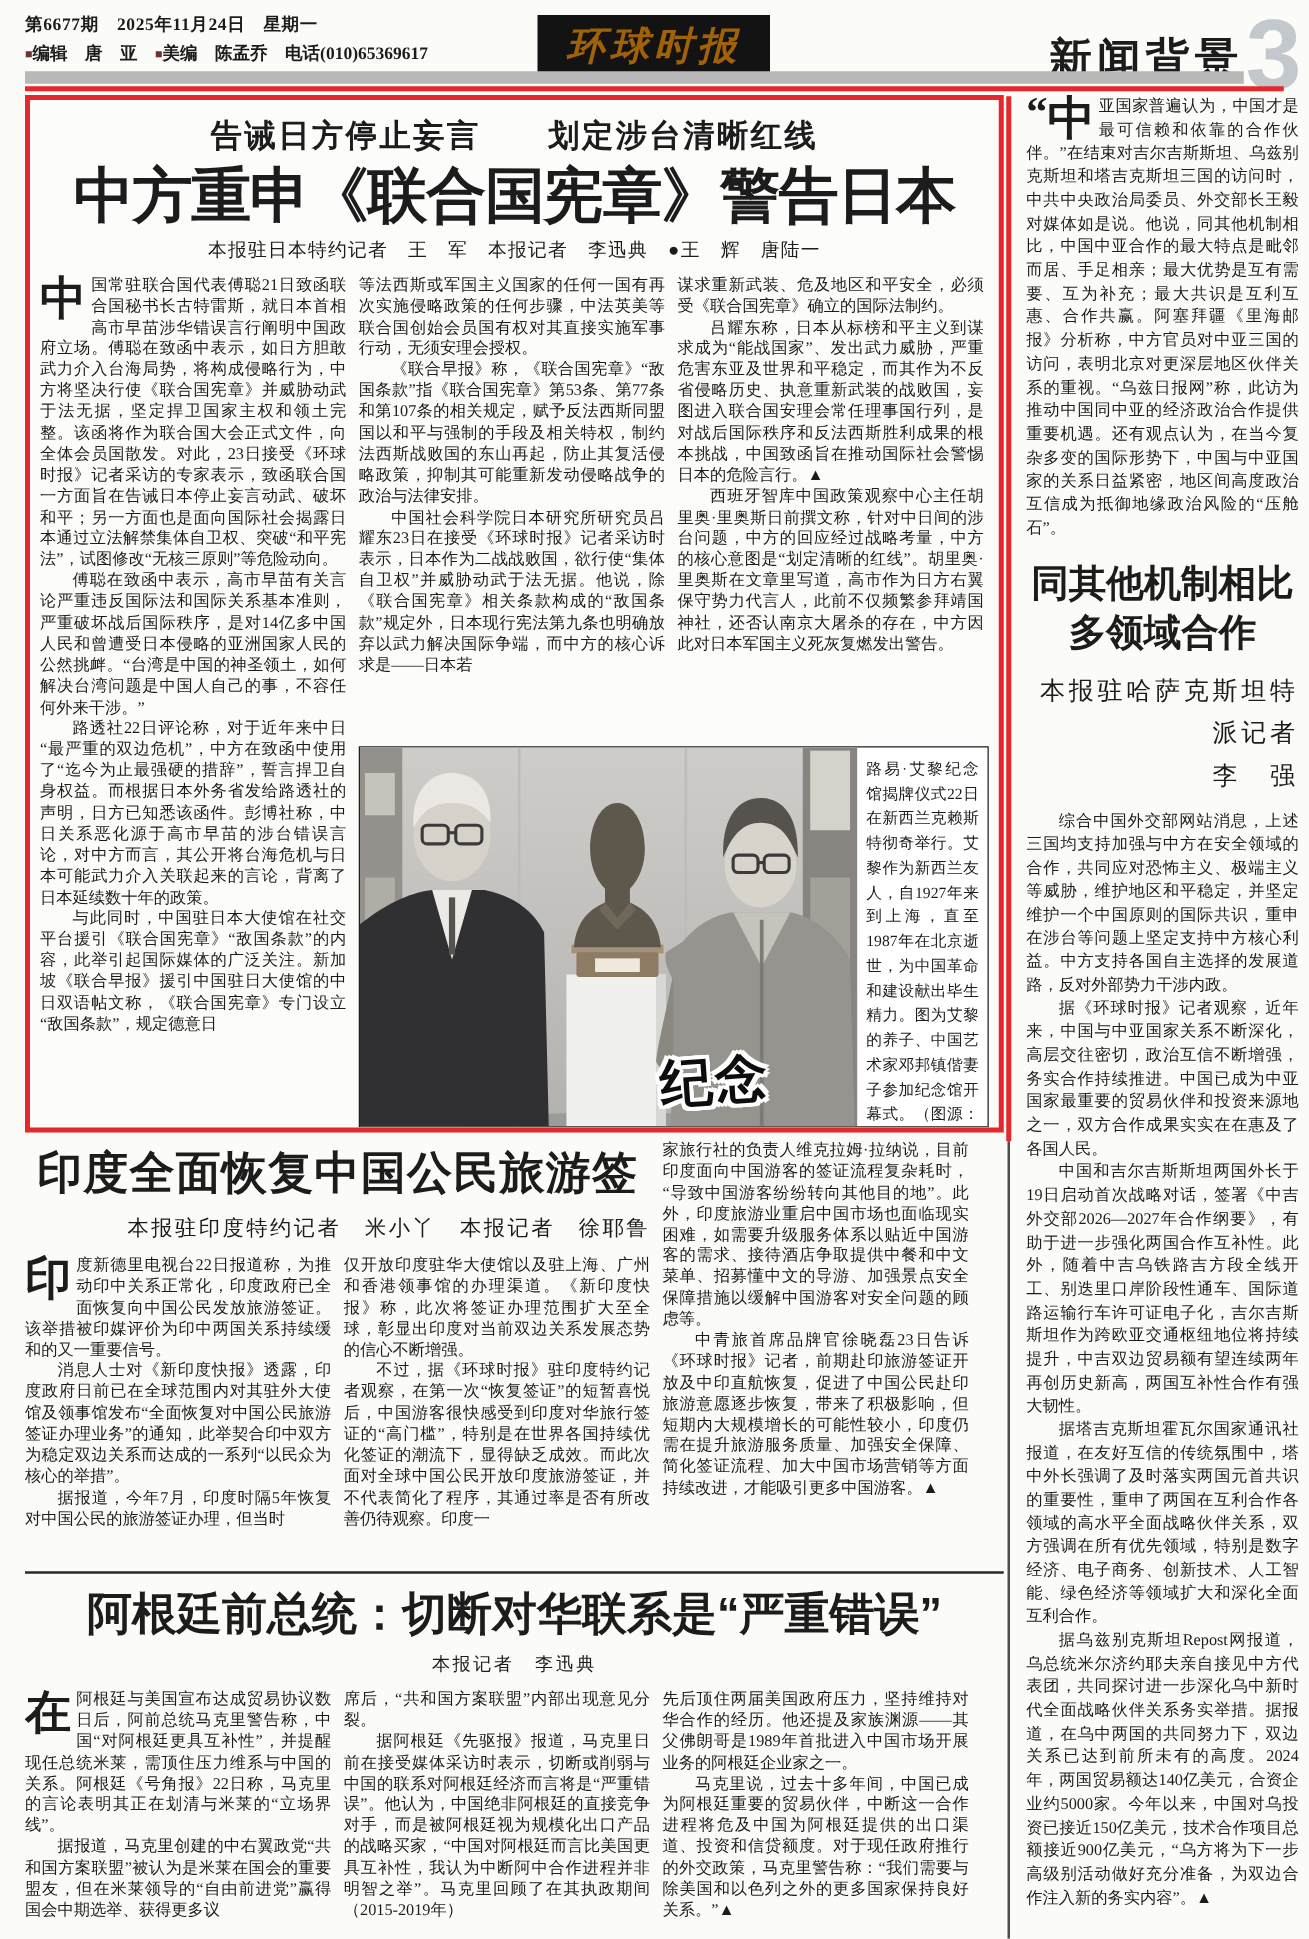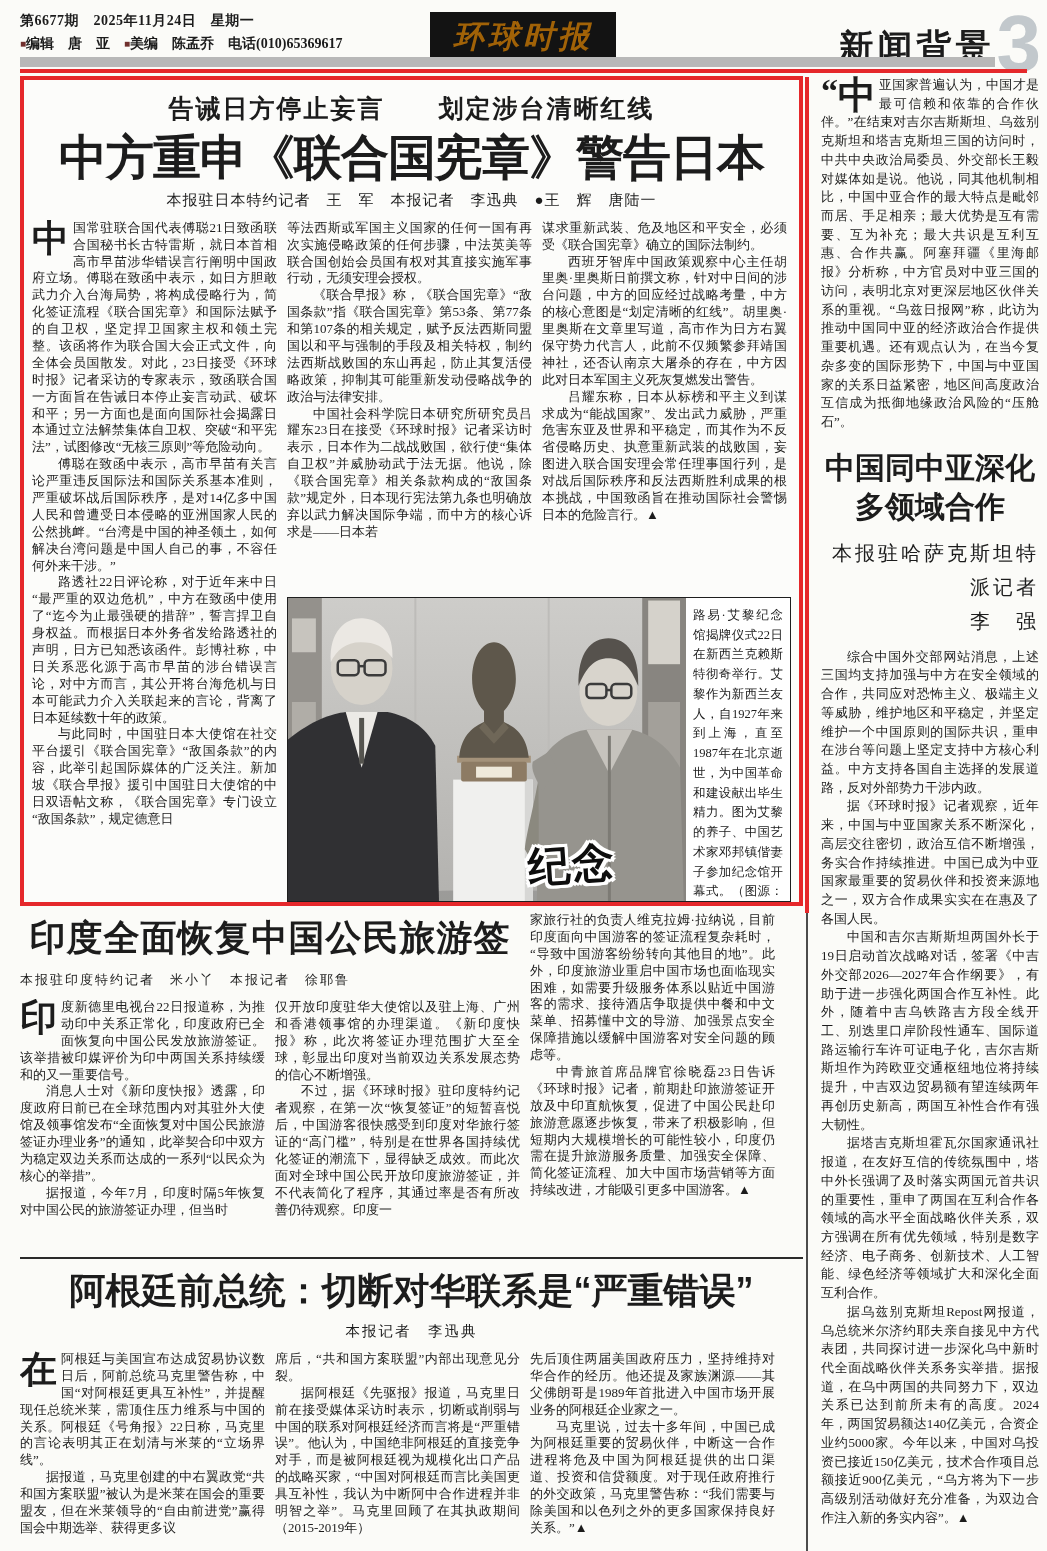--- a/index.html
+++ b/index.html
@@ -61,21 +61,21 @@
     font-size:42px;color:#0d0d0d;transform:rotate(-4deg);letter-spacing:2px;
     text-shadow:-3px -3px 0 #fff,3px -3px 0 #fff,-3px 3px 0 #fff,3px 3px 0 #fff,
       0 -3px 0 #fff,0 3px 0 #fff,-3px 0 0 #fff,3px 0 0 #fff;}
   .photo-caption{width:104px;flex:none;padding:8px 7px;font-size:12.5px;line-height:1.58;text-align:justify;}
 
   
   .visa{display:flex;gap:10px;height:338px;overflow:hidden;margin-top:6px;}
   .visa-left{width:500px;flex:none;}
   .visa-headline{text-align:center;font-family:var(--serif);font-weight:900;font-size:36px;
     letter-spacing:1px;margin:2px 0 8px;white-space:nowrap;}
-  .visa-byline{text-align:left;font-size:13px;letter-spacing:2px;margin-bottom:10px;}
+  .visa-byline{text-align:right;font-size:17px;letter-spacing:2px;margin-bottom:10px;}
   .visa-cols{display:flex;gap:10px;height:246px;overflow:hidden;}
   .visa-cols .vcol{width:245px;flex:none;}
   .visa-col3{width:245px;flex:none;height:338px;overflow:hidden;}
 
   .hrule{border:none;border-top:2px solid #2a2a2a;margin:7px 0 6px;}
 
   
   .arg{height:288px;overflow:hidden;}
   .arg-headline{text-align:center;font-family:var(--sans);font-weight:900;font-size:36px;
     letter-spacing:0;margin:2px 0 6px;white-space:nowrap;}
@@ -117,36 +117,36 @@
     <div class="divider-dark"></div>
 
     <div class="main-col">
 
       <section class="lead-box">
         <div class="lead-kicker">告诫日方停止妄言　　划定涉台清晰红线</div>
         <h1 class="lead-headline">中方重申《联合国宪章》警告日本</h1>
         <div class="lead-byline">本报驻日本特约记者　王　军　本报记者　李迅典　●王　辉　唐陆一</div>
         <div class="lead-cols">
           <div class="lcol bt">
-            <p class="first"><span class="dropcap">中</span><span>国常驻联合国代表傅聪21日致函联合国秘书长古特雷斯，就日本首相高市早苗涉华错误言行阐明中国政府立场。傅聪在致函中表示，如日方胆敢武力介入台海局势，将构成侵略行为，简化签证流程《联合国宪章》和国际法赋予的自卫权，坚定捍卫国家主权和领土完整。该函将作为联合国大会正式文件，向全体会员国散发。对此，23日接受《环球时报》记者采访的专家表示，致函联合国一方面旨在告诫日本停止妄言动武、破坏和平；另一方面也是面向国际社会揭露日本通过立法解禁集体自卫权、突破“和平宪法”，试图修改“无核三原则”等危险动向。</span></p>
+            <p class="first"><span class="dropcap">中</span><span>国常驻联合国代表傅聪21日致函联合国秘书长古特雷斯，就日本首相高市早苗涉华错误言行阐明中国政府立场。傅聪在致函中表示，如日方胆敢武力介入台海局势，将构成侵略行为，中方将坚决行使《联合国宪章》并威胁动武于法无据，坚定捍卫国家主权和领土完整。该函将作为联合国大会正式文件，向全体会员国散发。对此，23日接受《环球时报》记者采访的专家表示，致函联合国一方面旨在告诫日本停止妄言动武、破坏和平；另一方面也是面向国际社会揭露日本通过立法解禁集体自卫权、突破“和平宪法”，试图修改“无核三原则”等危险动向。</span></p>
             <p>傅聪在致函中表示，高市早苗有关言论严重违反国际法和国际关系基本准则，严重破坏战后国际秩序，是对14亿多中国人民和曾遭受日本侵略的亚洲国家人民的公然挑衅。“台湾是中国的神圣领土，如何解决台湾问题是中国人自己的事，不容任何外来干涉。”</p>
             <p>路透社22日评论称，对于近年来中日“最严重的双边危机”，中方在致函中使用了“迄今为止最强硬的措辞”，誓言捍卫自身权益。而根据日本外务省发给路透社的声明，日方已知悉该函件。彭博社称，中日关系恶化源于高市早苗的涉台错误言论，对中方而言，其公开将台海危机与日本可能武力介入关联起来的言论，背离了日本延续数十年的政策。</p>
             <p>与此同时，中国驻日本大使馆在社交平台援引《联合国宪章》“敌国条款”的内容，此举引起国际媒体的广泛关注。新加坡《联合早报》援引中国驻日大使馆的中日双语帖文称，《联合国宪章》专门设立“敌国条款”，规定德意日</p>
           </div>
           <div class="lead-right-wrap">
             <div class="lead-top-cols">
               <div class="tcol bt">
                 <p class="cont">等法西斯或军国主义国家的任何一国有再次实施侵略政策的任何步骤，中法英美等联合国创始会员国有权对其直接实施军事行动，无须安理会授权。</p>
                 <p>《联合早报》称，《联合国宪章》“敌国条款”指《联合国宪章》第53条、第77条和第107条的相关规定，赋予反法西斯同盟国以和平与强制的手段及相关特权，制约法西斯战败国的东山再起，防止其复活侵略政策，抑制其可能重新发动侵略战争的政治与法律安排。</p>
                 <p>中国社会科学院日本研究所研究员吕耀东23日在接受《环球时报》记者采访时表示，日本作为二战战败国，欲行使“集体自卫权”并威胁动武于法无据。他说，除《联合国宪章》相关条款构成的“敌国条款”规定外，日本现行宪法第九条也明确放弃以武力解决国际争端，而中方的核心诉求是——日本若</p>
               </div>
               <div class="tcol bt">
                 <p class="cont">谋求重新武装、危及地区和平安全，必须受《联合国宪章》确立的国际法制约。</p>
+                <p>吕耀东称，日本从标榜和平主义到谋求成为“能战国家”、发出武力威胁，严重危害东亚及世界和平稳定，而其作为不反省侵略历史、执意重新武装的战败国，妄图进入联合国安理会常任理事国行列，是对战后国际秩序和反法西斯胜利成果的根本挑战，中国致函旨在推动国际社会警惕日本的危险言行。▲</p>
                 <p>西班牙智库中国政策观察中心主任胡里奥·里奥斯日前撰文称，针对中日间的涉台问题，中方的回应经过战略考量，中方的核心意图是“划定清晰的红线”。胡里奥·里奥斯在文章里写道，高市作为日方右翼保守势力代言人，此前不仅频繁参拜靖国神社，还否认南京大屠杀的存在，中方因此对日本军国主义死灰复燃发出警告。</p>
-                <p>吕耀东称，日本从标榜和平主义到谋求成为“能战国家”、发出武力威胁，严重危害东亚及世界和平稳定，而其作为不反省侵略历史、执意重新武装的战败国，妄图进入联合国安理会常任理事国行列，是对战后国际秩序和反法西斯胜利成果的根本挑战，中国致函旨在推动国际社会警惕日本的危险言行。▲</p>
               </div>
             </div>
             <figure class="photo-block">
               <div class="photo-scene">
                 <svg viewBox="0 0 400 320" preserveAspectRatio="xMidYMax slice">
                   <defs>
                     <linearGradient id="wall" x1="0" y1="0" x2="0" y2="1">
                       <stop offset="0" stop-color="#cfcecb"></stop>
                         <stop offset="1" stop-color="#b3b2af"></stop>
                     </linearGradient>
@@ -243,21 +243,21 @@
           <div class="acol bt">
             <p class="cont">先后顶住两届美国政府压力，坚持维持对华合作的经历。他还提及家族渊源——其父佛朗哥是1989年首批进入中国市场开展业务的阿根廷企业家之一。</p>
             <p>马克里说，过去十多年间，中国已成为阿根廷重要的贸易伙伴，中断这一合作进程将危及中国为阿根廷提供的出口渠道、投资和信贷额度。对于现任政府推行的外交政策，马克里警告称：“我们需要与除美国和以色列之外的更多国家保持良好关系。”▲</p>
           </div>
         </div>
       </section>
     </div>
 
     <aside class="right-col ca">
       <p><span class="ca-open"><span class="ca-quote">“</span><span class="ca-drop">中</span></span><span>亚国家普遍认为，中国才是最可信赖和依靠的合作伙伴。”在结束对吉尔吉斯斯坦、乌兹别克斯坦和塔吉克斯坦三国的访问时，中共中央政治局委员、外交部长王毅对媒体如是说。他说，同其他机制相比，中国中亚合作的最大特点是毗邻而居、手足相亲；最大优势是互有需要、互为补充；最大共识是互利互惠、合作共赢。阿塞拜疆《里海邮报》分析称，中方官员对中亚三国的访问，表明北京对更深层地区伙伴关系的重视。“乌兹日报网”称，此访为推动中国同中亚的经济政治合作提供重要机遇。还有观点认为，在当今复杂多变的国际形势下，中国与中亚国家的关系日益紧密，地区间高度政治互信成为抵御地缘政治风险的“压舱石”。</span></p>
-      <h2 class="ca-headline"><span>中国同中亚深化</span><br><span>多领域合作</span></h2>
+      <h2 class="ca-headline"><span>同其他机制相比</span><br><span>多领域合作</span></h2>
       <div class="ca-byline"><span>本报驻哈萨克斯坦特派记者</span><br><span>李　强</span></div>
       <div>
         <p class="bp">综合中国外交部网站消息，上述三国均支持加强与中方在安全领域的合作，共同应对恐怖主义、极端主义等威胁，维护地区和平稳定，并坚定维护一个中国原则的国际共识，重申在涉台等问题上坚定支持中方核心利益。中方支持各国自主选择的发展道路，反对外部势力干涉内政。</p>
         <p class="bp">据《环球时报》记者观察，近年来，中国与中亚国家关系不断深化，高层交往密切，政治互信不断增强，务实合作持续推进。中国已成为中亚国家最重要的贸易伙伴和投资来源地之一，双方合作成果实实在在惠及了各国人民。</p>
         <p class="bp">中国和吉尔吉斯斯坦两国外长于19日启动首次战略对话，签署《中吉外交部2026—2027年合作纲要》，有助于进一步强化两国合作互补性。此外，随着中吉乌铁路吉方段全线开工、别迭里口岸阶段性通车、国际道路运输行车许可证电子化，吉尔吉斯斯坦作为跨欧亚交通枢纽地位将持续提升，中吉双边贸易额有望连续两年再创历史新高，两国互补性合作有强大韧性。</p>
         <p class="bp">据塔吉克斯坦霍瓦尔国家通讯社报道，在友好互信的传统氛围中，塔中外长强调了及时落实两国元首共识的重要性，重申了两国在互利合作各领域的高水平全面战略伙伴关系，双方强调在所有优先领域，特别是数字经济、电子商务、创新技术、人工智能、绿色经济等领域扩大和深化全面互利合作。</p>
         <p class="bp">据乌兹别克斯坦Repost网报道，乌总统米尔济约耶夫亲自接见中方代表团，共同探讨进一步深化乌中新时代全面战略伙伴关系务实举措。据报道，在乌中两国的共同努力下，双边关系已达到前所未有的高度。2024年，两国贸易额达140亿美元，合资企业约5000家。今年以来，中国对乌投资已接近150亿美元，技术合作项目总额接近900亿美元，“乌方将为下一步高级别活动做好充分准备，为双边合作注入新的务实内容”。▲</p>
       </div>
     </aside>
   </div>

